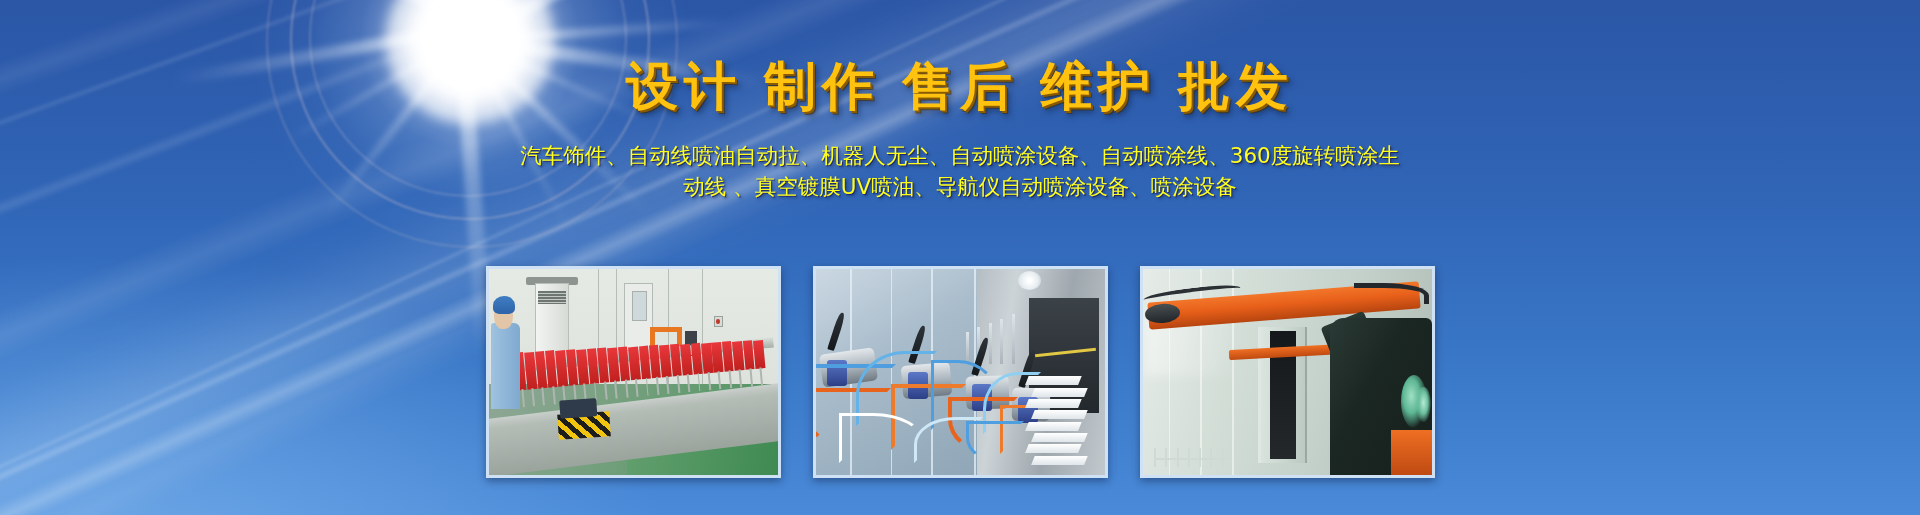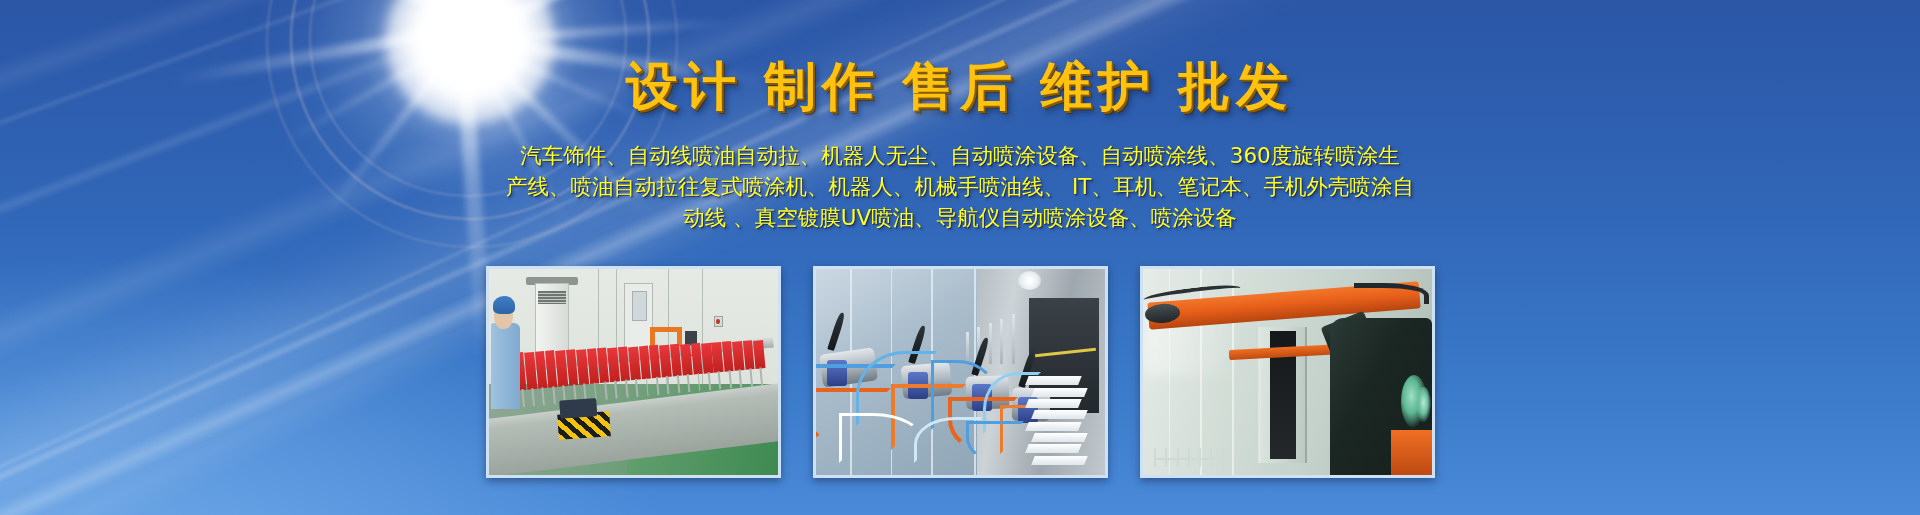--- a/index.html
+++ b/index.html
@@ -376,21 +376,20 @@
     <div class="sun-core"></div>
     <div class="sun-core2"></div>
   </div>
 
   <div class="content">
 
     <div class="headline" id="headline"><span>设计</span><span class="gap"></span><span>制作</span><span class="gap"></span><span>售后</span><span class="gap"></span><span>维护</span><span class="gap"></span><span>批发</span></div>
 
     <div class="subtext">
       <div>汽车饰件、自动线喷油自动拉、机器人无尘、自动喷涂设备、自动喷涂线、360度旋转喷涂生</div>
-      <div>产线、喷油自动拉往复式喷涂机、机器人、机械手喷油线、 IT、耳机、笔记本、手机外壳喷涂自</div>
       <div>动线 、真空镀膜UV喷油、导航仪自动喷涂设备、喷涂设备</div>
     </div>
 
     <div class="photos">
 
       <div class="photo p1">
         <div class="wall"></div>
         <div class="vstripe" style="left:38%"></div>
         <div class="vstripe" style="left:44%"></div>
         <div class="vstripe" style="left:62%"></div>

